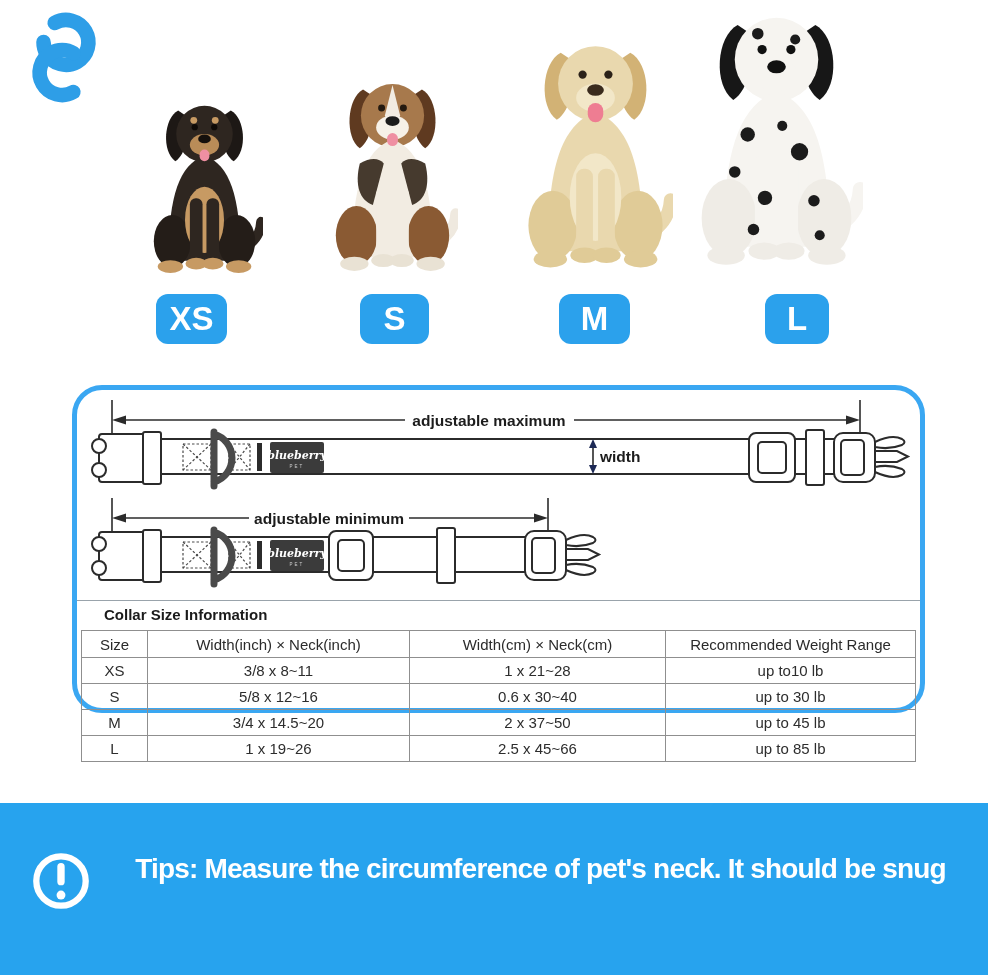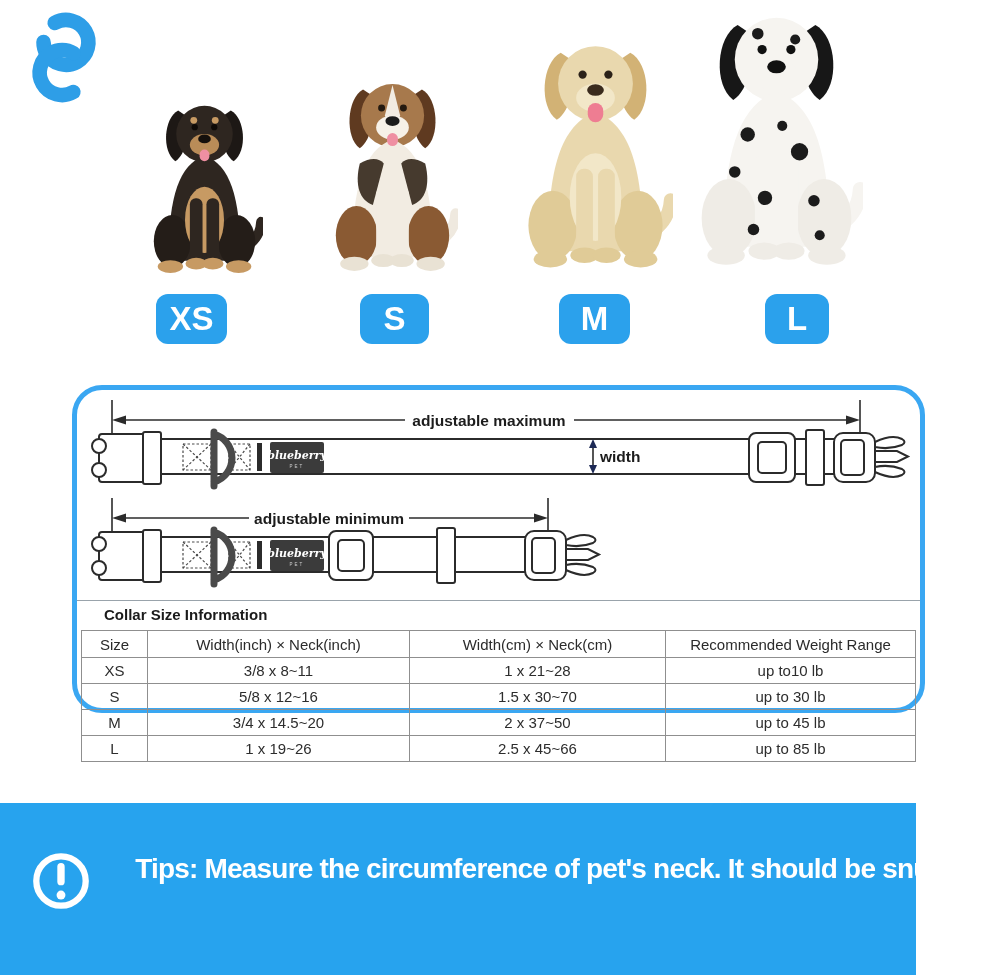--- a/index.html
+++ b/index.html
@@ -46,21 +46,21 @@
     font-size:15px; color:#2d2d2d;padding-left:28px;
   }
   table.size-table td {
     border:1px solid #8f8f8f; text-align:center; height:25px; padding:0;
     overflow:hidden; white-space:nowrap;
   }
   table.size-table tr.hdr td { height:26px; color:#2b2b2b; }
 
   
   .tips {
-    position:absolute; left:0; top:803px; width:916px; height:172px;
+    position:absolute; left:0; top:803px; width:988px; height:172px;
     background:var(--banner);
   }
   .tips-text {
     position:absolute; left:88px; width:905px; top:46px;
     text-align:center; color:#fff; font-weight:bold; font-size:28px;
     line-height:39px; letter-spacing:-0.8px; white-space:nowrap;
   }
 </style>
 </head>
 <body>
@@ -294,21 +294,21 @@
       </tr>
       <tr>
         <td>XS</td>
         <td>3/8 x 8~11</td>
         <td>1 x 21~28</td>
         <td>up to10 lb</td>
       </tr>
       <tr>
         <td>S</td>
         <td>5/8 x 12~16</td>
-        <td>1.5 x 30~70</td>
+        <td>0.6 x 30~40</td>
         <td>up to 30 lb</td>
       </tr>
       <tr>
         <td>M</td>
         <td>3/4 x 14.5~20</td>
         <td>2 x 37~50</td>
         <td>up to 45 lb</td>
       </tr>
       <tr>
         <td>L</td>

